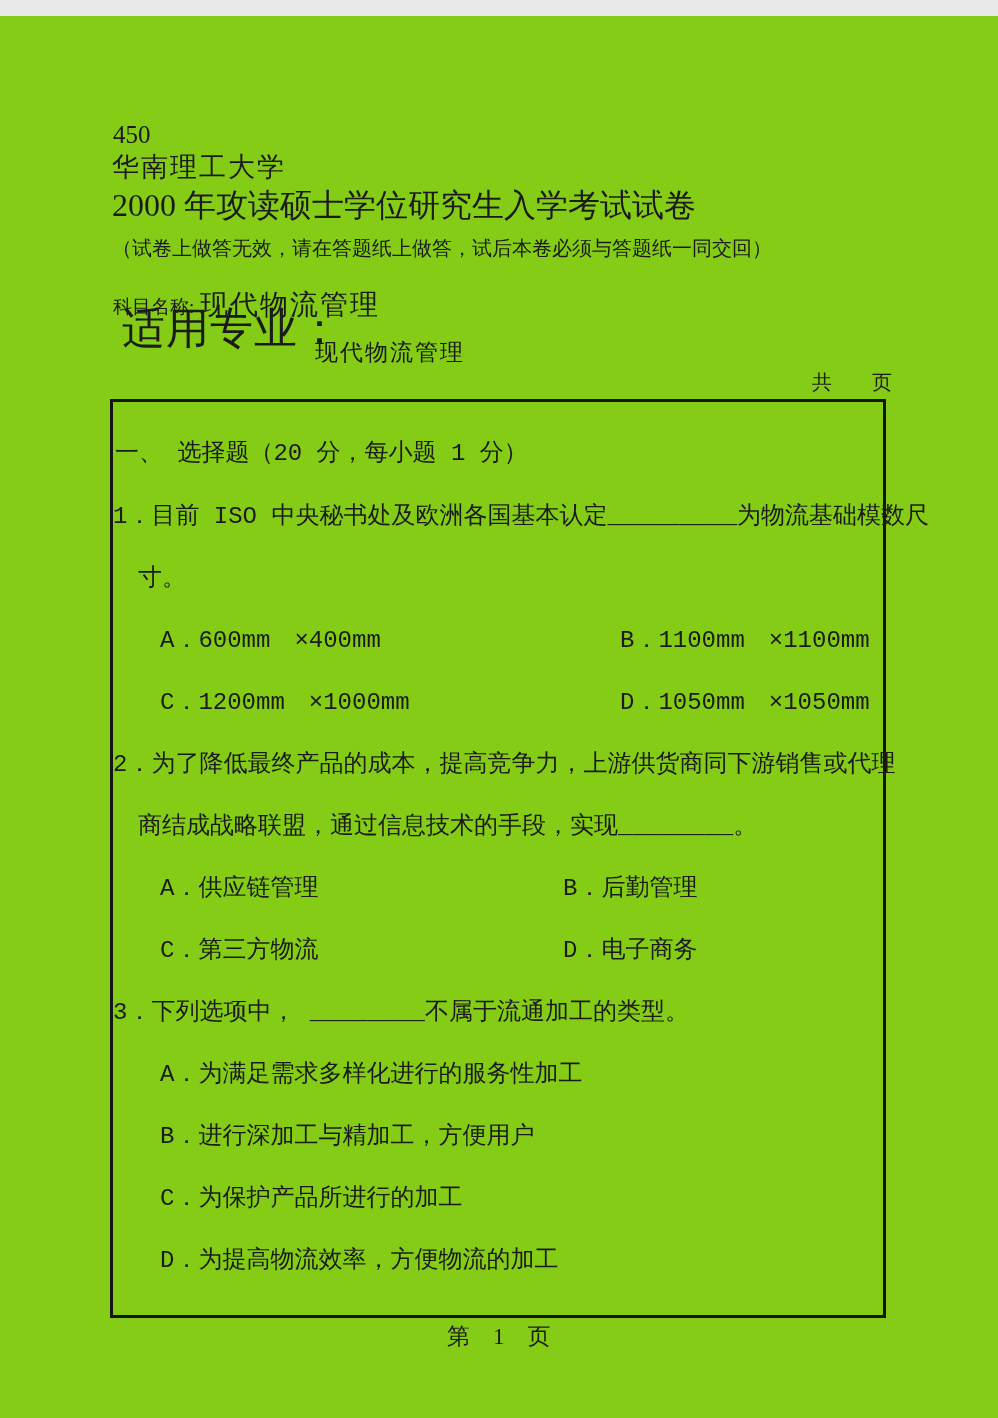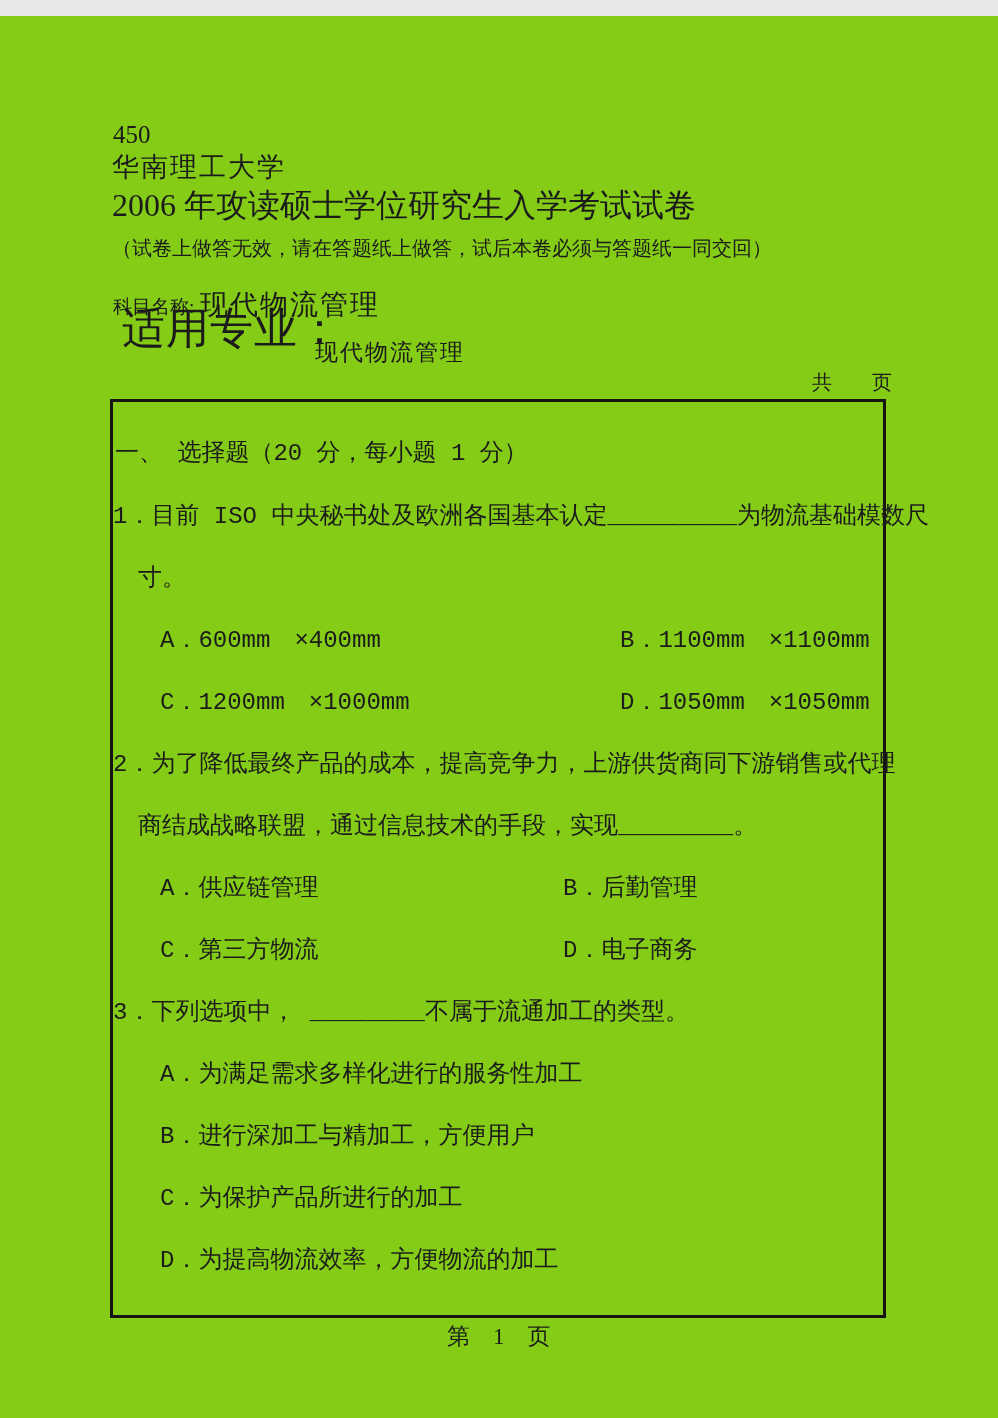--- a/index.html
+++ b/index.html
@@ -59,21 +59,21 @@
   .q3-d  { left: 160px; top: 1231px; }
   .footer-page { left: 447px; top: 1308px; font-size: 23px; }
 </style>
 </head>
 <body>
 
 <div class="page">
 
   <div class="abs code">450</div>
   <div class="abs university">华南理工大学</div>
-  <div class="abs exam-title">2006 年攻读硕士学位研究生入学考试试卷</div>
+  <div class="abs exam-title">2000 年攻读硕士学位研究生入学考试试卷</div>
   <div class="abs notice">（试卷上做答无效，请在答题纸上做答，试后本卷必须与答题纸一同交回）</div>
 
   <div class="abs subject-label">科目名称:</div>
   <div class="abs subject-value">现代物流管理</div>
   <div class="abs major-label">适用专业：</div>
   <div class="abs major-value">现代物流管理</div>
 
   <div class="abs pages-note">共　　页</div>
 
   <div class="qbox"></div>

